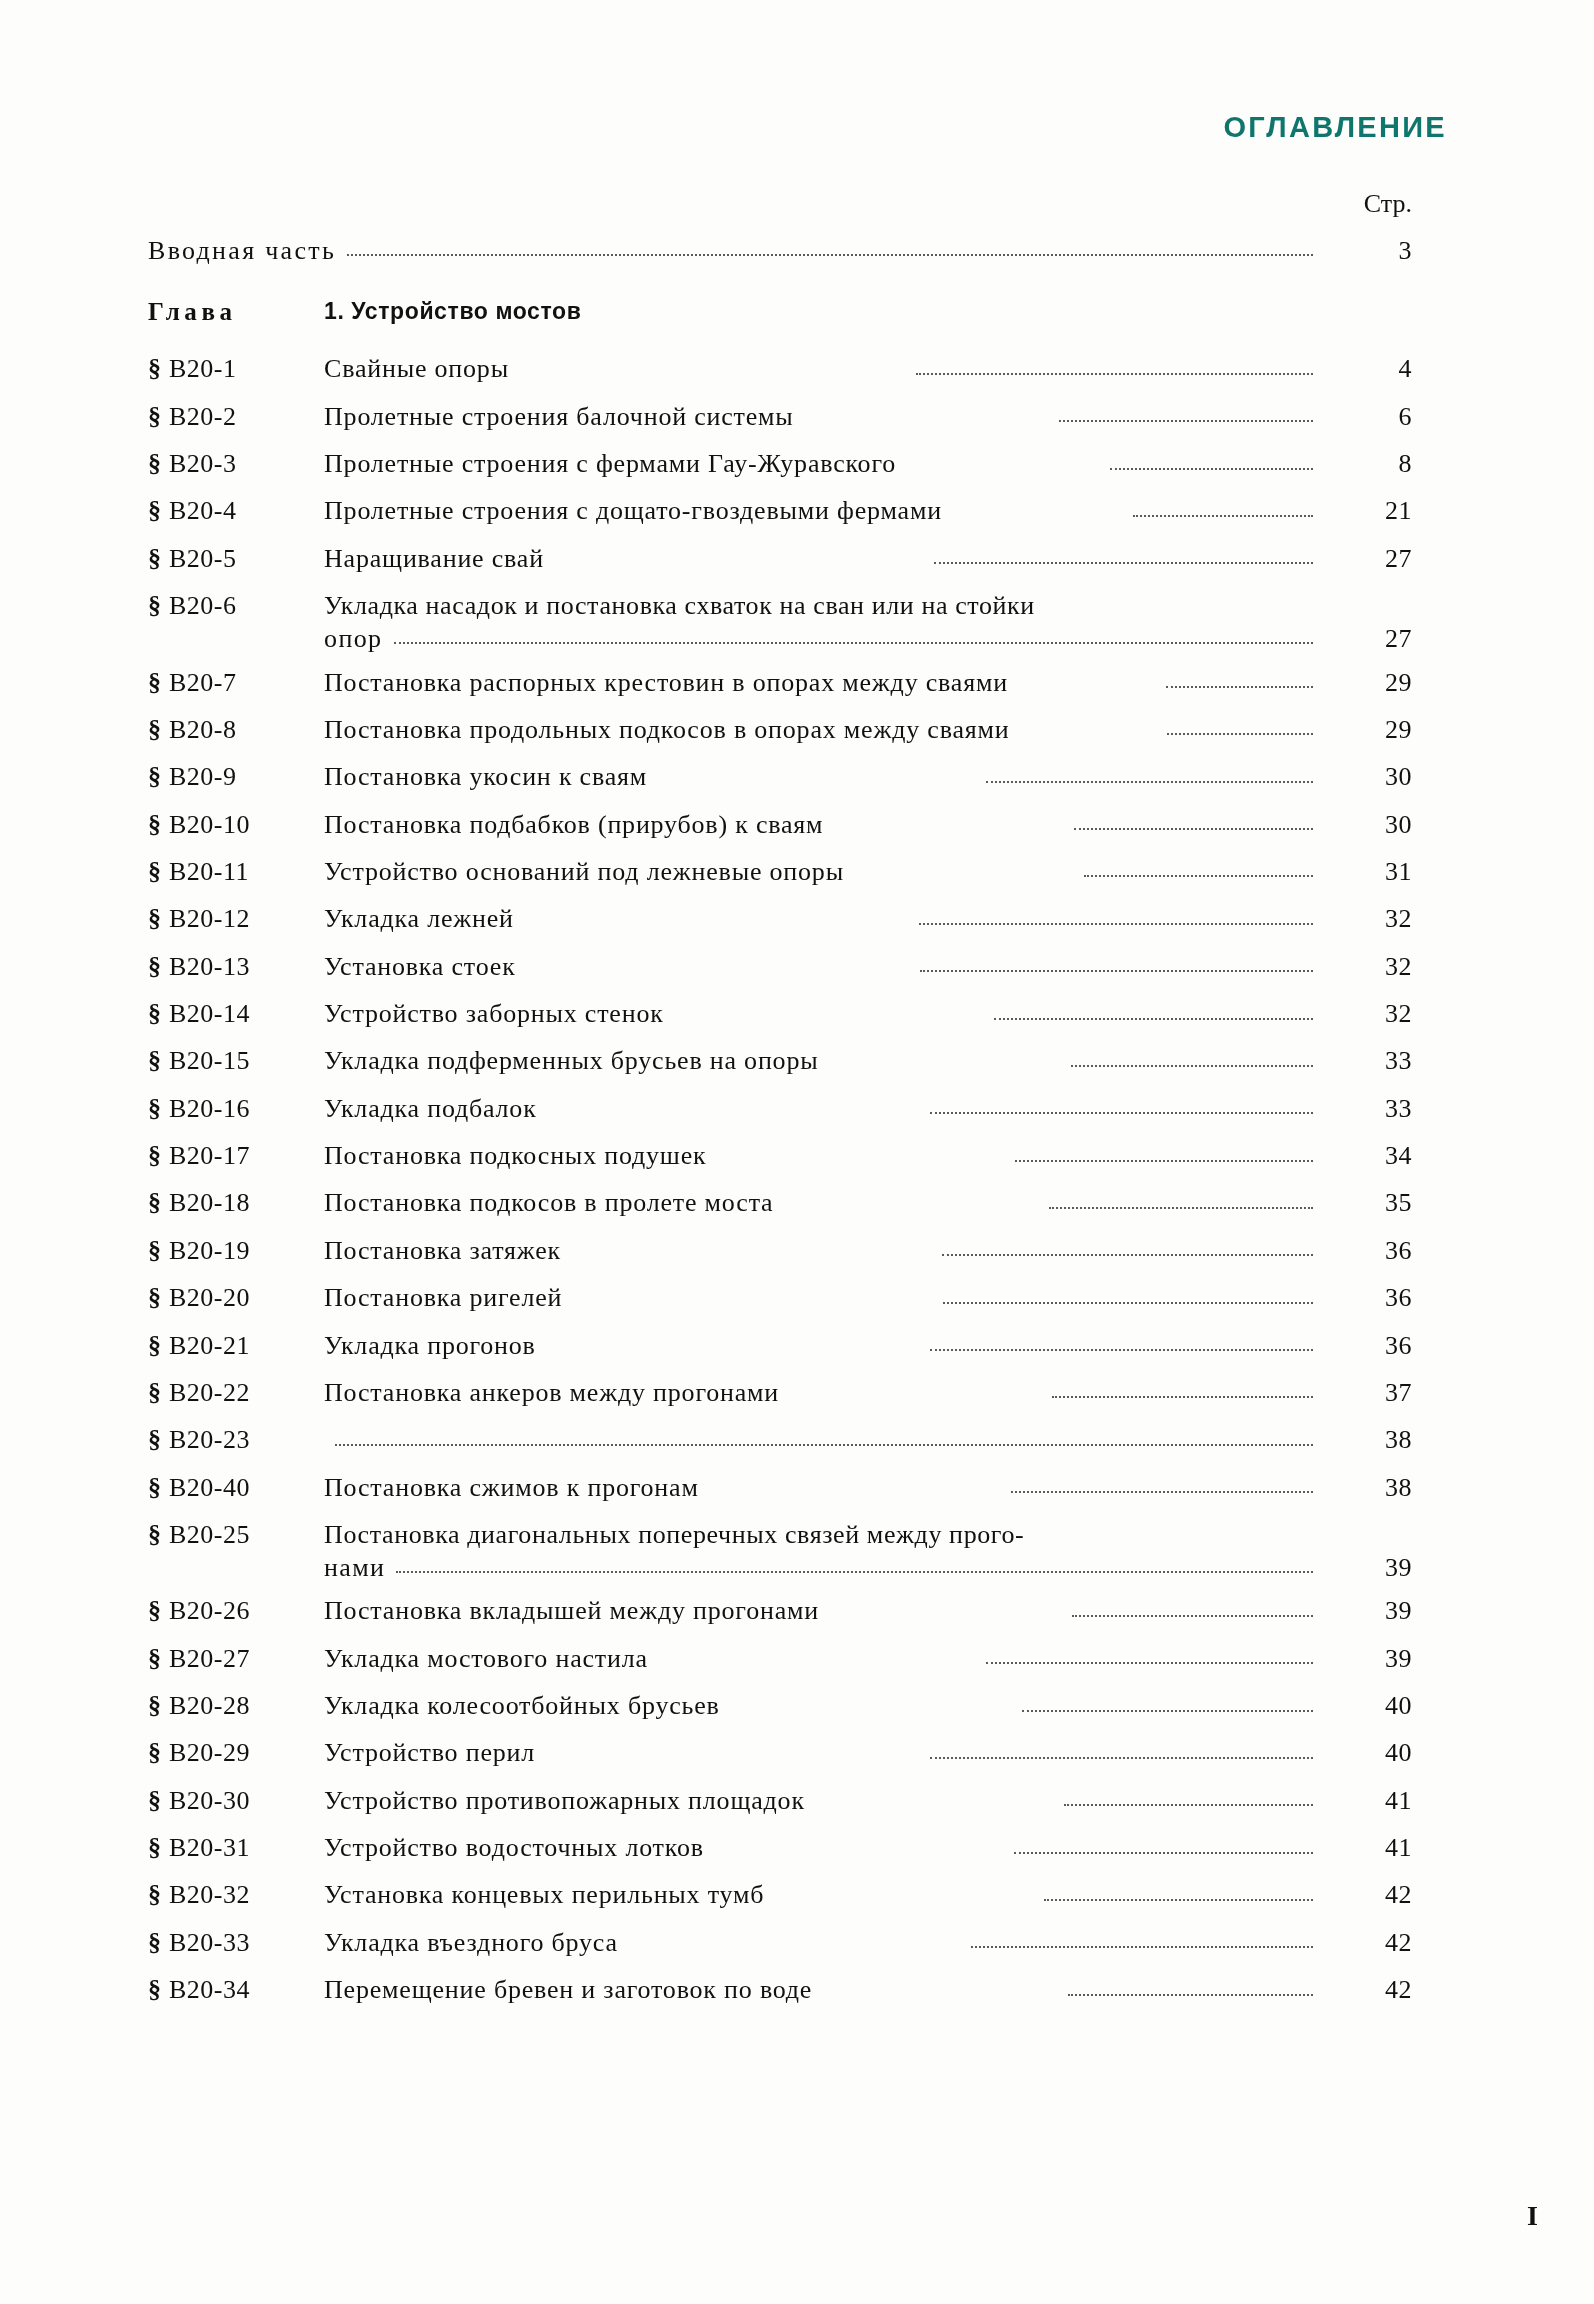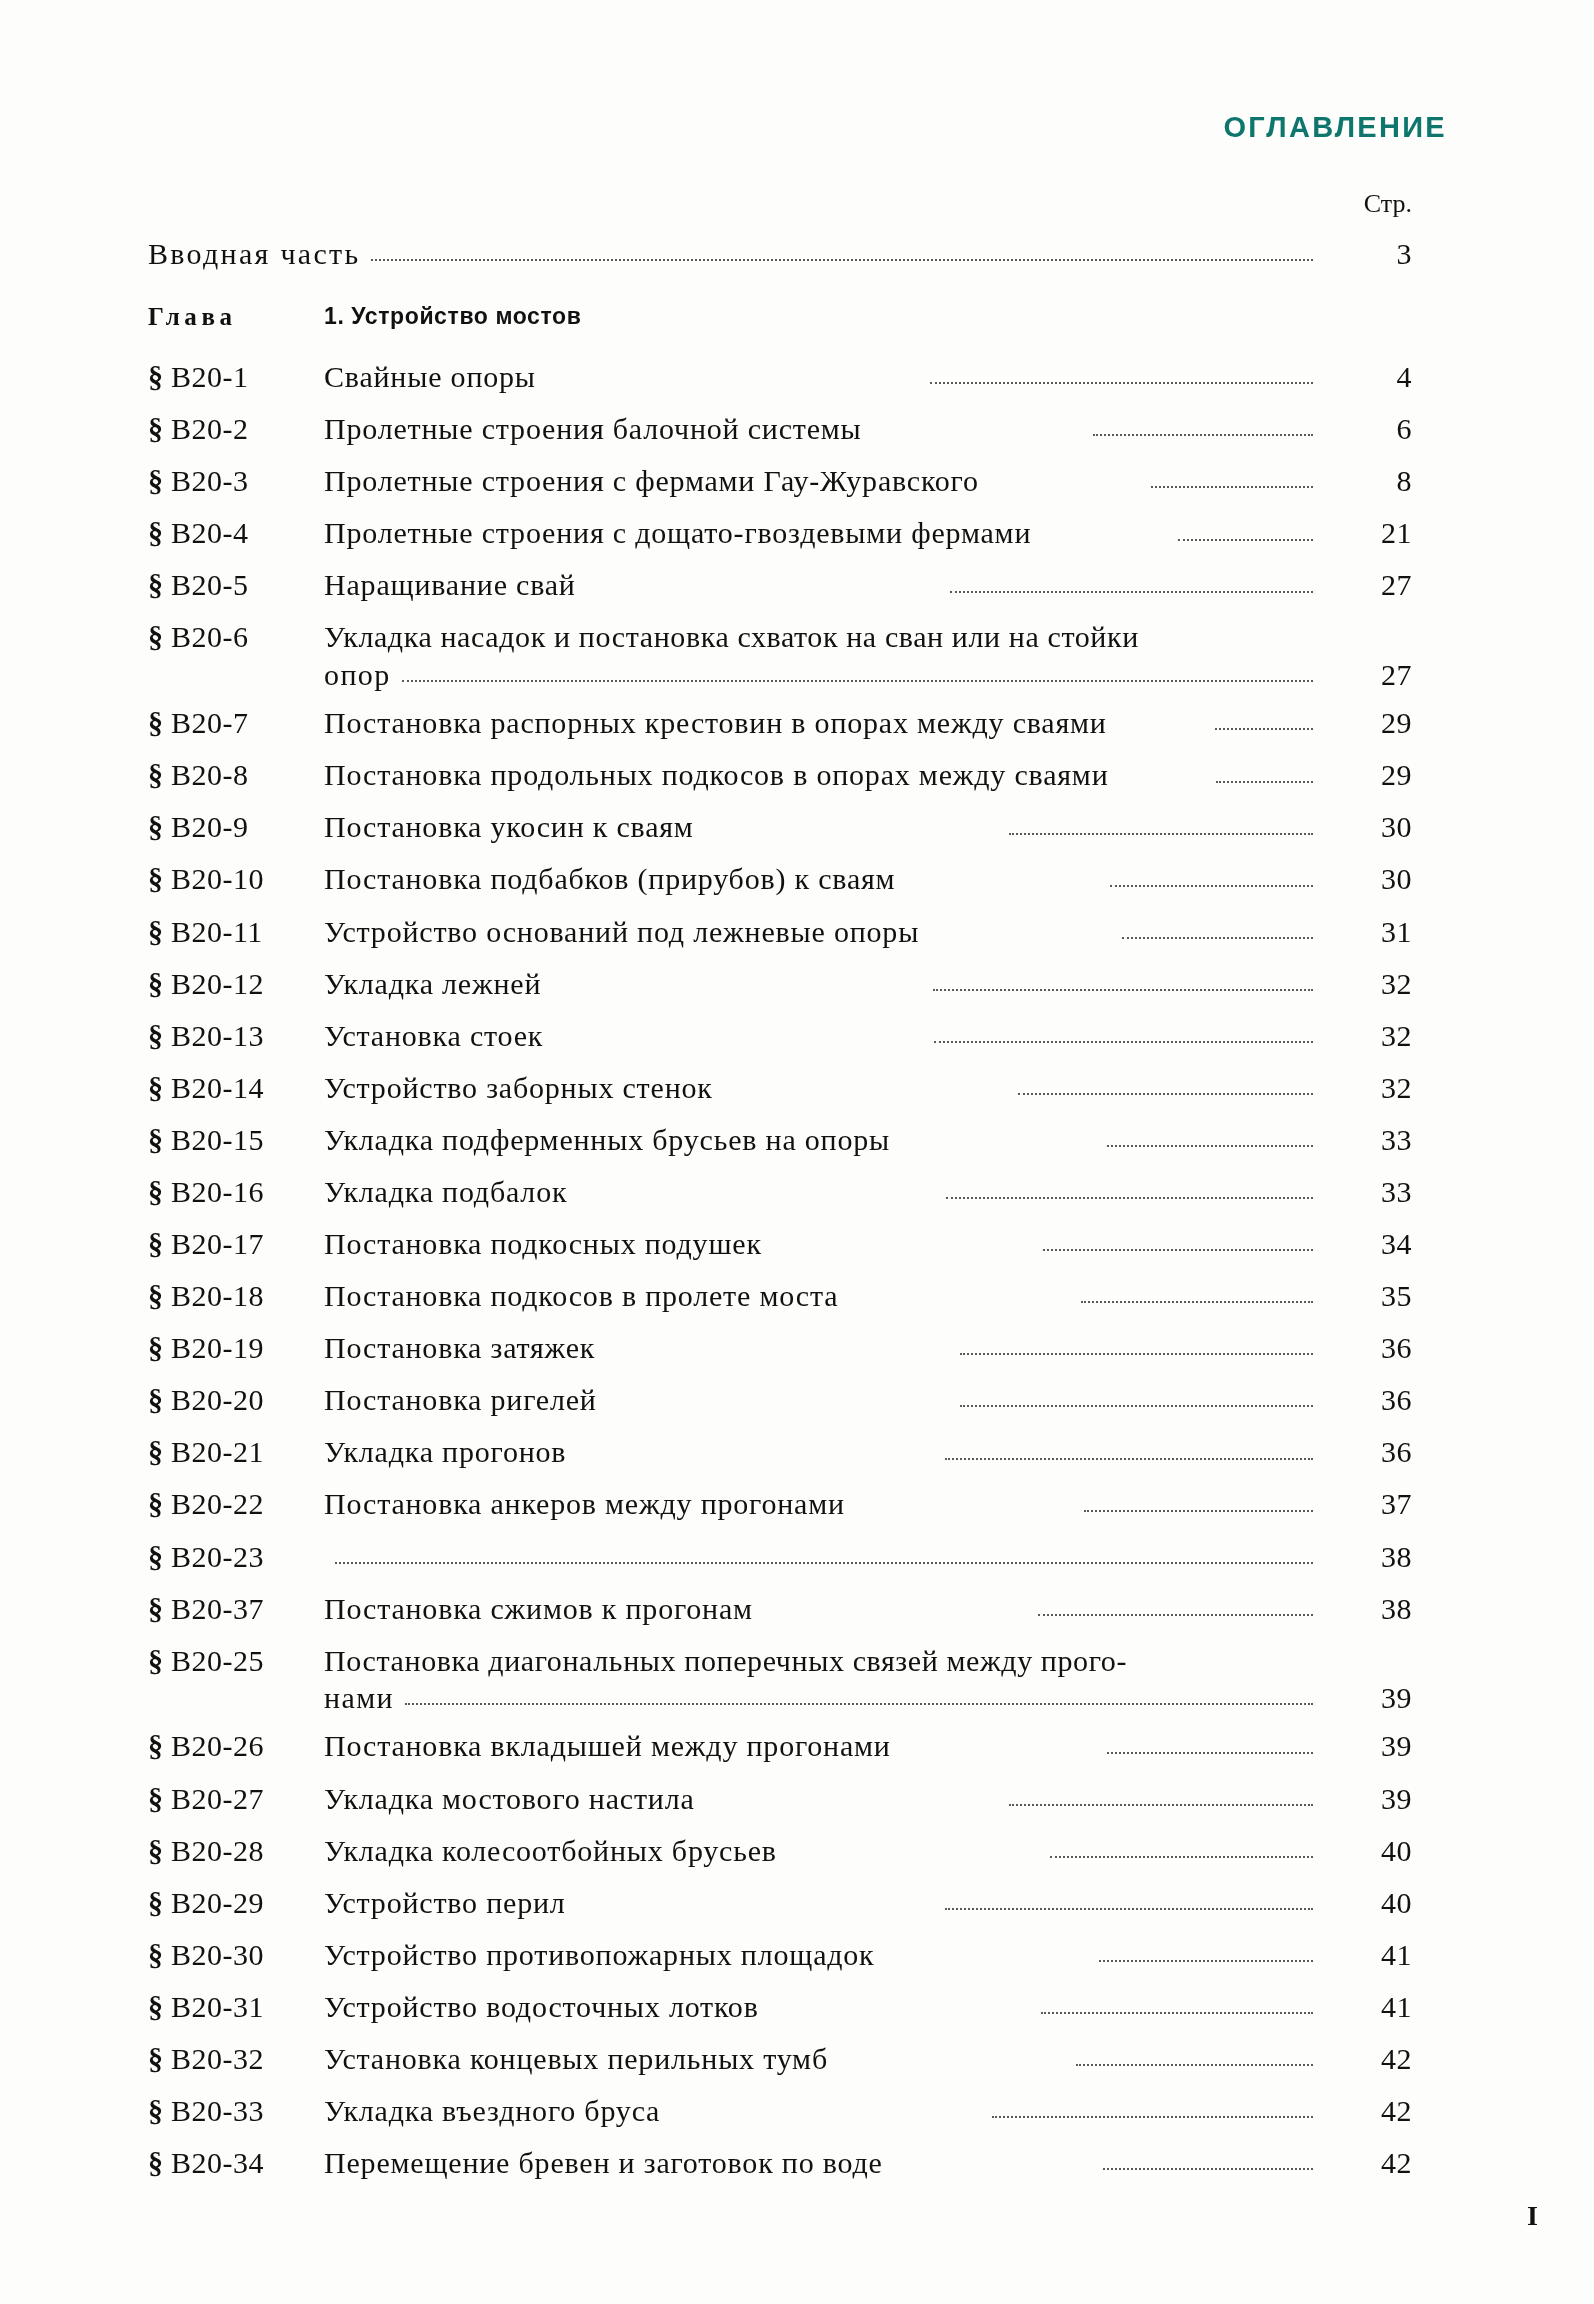--- a/index.html
+++ b/index.html
@@ -41,21 +41,21 @@
     text-align: right;
     font-size: 26px;
     font-family: "Liberation Serif", serif;
     padding-right: 35px;
     margin-bottom: 16.7px;
   }
   .row {
     display: flex;
     align-items: flex-end;
     margin-bottom: 16.7px;
-    font-size: 30px;
+    font-size: 26px;
     line-height: 1.18;
   }
   .row .num {
     width: 176px;
     flex: 0 0 176px;
     white-space: nowrap;
     letter-spacing: 0.5px;
   }
   .row .num .sect {
     font-weight: 700;
@@ -302,21 +302,21 @@
           <div class="title">Постановка анкеров между прогонами</div>
           <div class="dots"></div>
           <div class="pg">37</div>
         </div>
         <div class="row">
           <div class="num"><span class="sect">§</span><span>В20-23</span></div>
           <div class="dots"></div>
           <div class="pg">38</div>
         </div>
         <div class="row">
-          <div class="num"><span class="sect">§</span><span>В20-37</span></div>
+          <div class="num"><span class="sect">§</span><span>В20-40</span></div>
           <div class="title">Постановка  сжимов  к  прогонам</div>
           <div class="dots"></div>
           <div class="pg">38</div>
         </div>
         <div class="row multiline">
           <div class="line1">
             <div class="num"><span class="sect">§</span><span>В20-25</span></div>
             <div class="title">Постановка диагональных поперечных связей между прого-</div>
           </div>
           <div class="line2">

